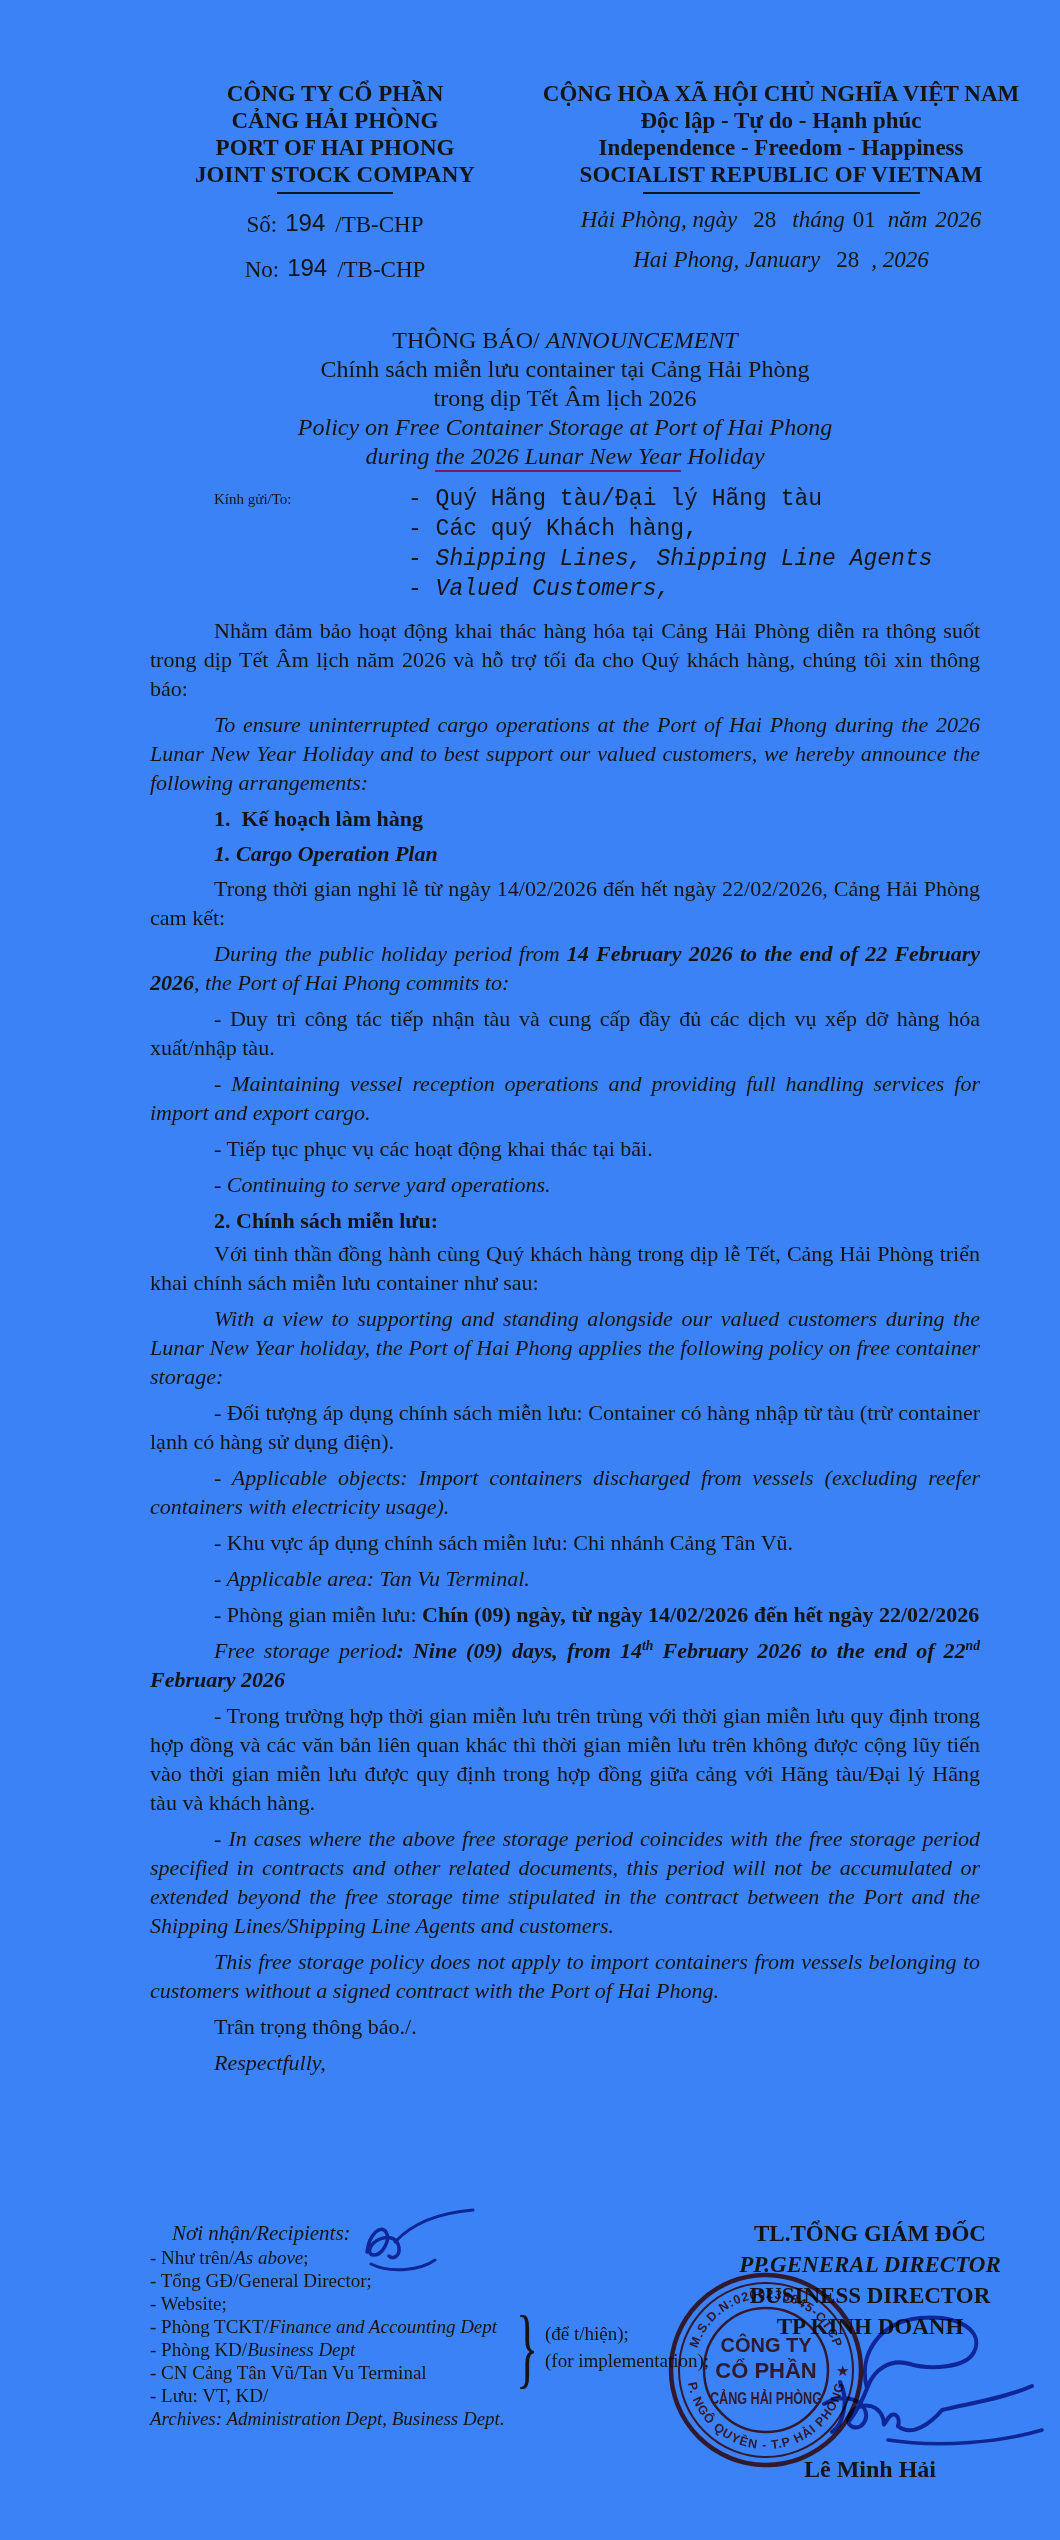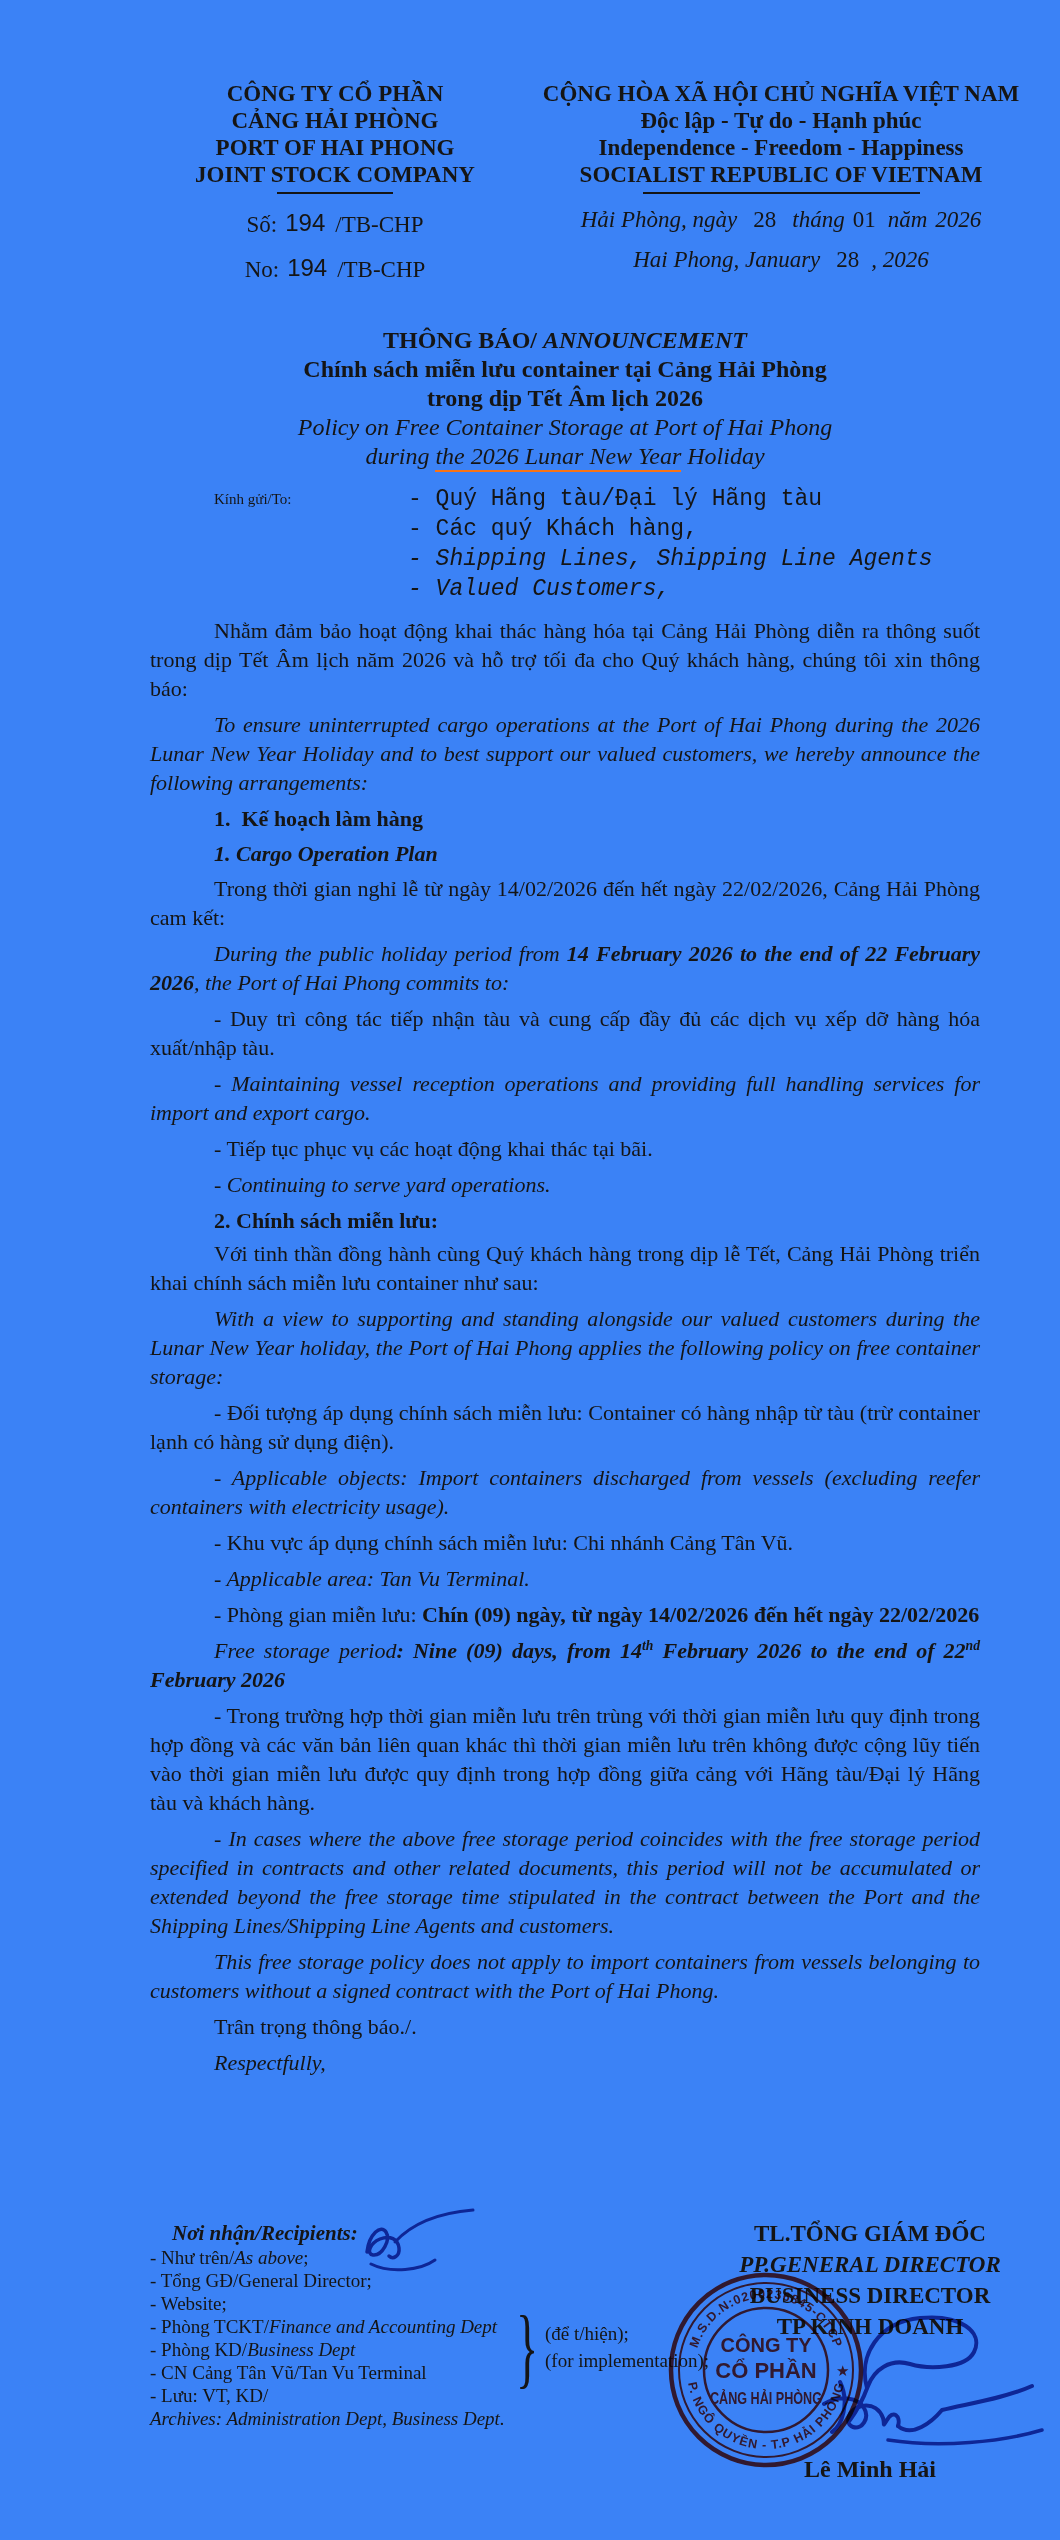--- a/index.html
+++ b/index.html
@@ -16,38 +16,38 @@
   .hdr-rule-left{width:116px;border-bottom:2px solid #151515;margin:4px auto 0;}
   .hdr-rule-right{width:277px;border-bottom:2px solid #151515;margin:4px auto 0;}
   .doc-no{font-size:23px;line-height:28px;margin-top:16px;white-space:nowrap;}
   .doc-no .val{font-family:"Liberation Sans","DejaVu Sans",sans-serif;font-size:24px;position:relative;top:-1px;margin:0 10px 0 8px;}
   .date-line{font-style:italic;font-size:23px;line-height:28px;margin-top:12px;white-space:nowrap;}
   .date-line .fill{font-style:normal;}
   .sp8{display:inline-block;width:8px;} .sp12{display:inline-block;width:12px;} .sp16{display:inline-block;width:16px;}
   
   .title{position:absolute;left:150px;top:326px;width:830px;text-align:center;}
   .title .t-line{font-size:24px;line-height:29px;}
-  .title .t-bold{font-weight:bold;}
+  .title .t-bold{font-weight:normal;}
   .title .t-italic{font-style:italic;}
   
   .salutation{position:absolute;left:214px;top:484px;width:780px;display:flex;}
   .sal-label{font-size:15px;line-height:30px;width:194px;flex:none;}
   .sal-items div{font-size:23px;line-height:30px;font-family:Liberation Mono, monospace;}
   
   .body{position:absolute;left:150px;top:612px;width:830px;font-size:22px;line-height:29px;text-align:justify;}
   .body p{margin:4px 0;text-indent:64px;}
   .p-vn{font-style:normal;}
   .p-en{font-style:italic;margin:7px 0 !important;}
   .p-hvn{font-weight:bold;}
   .p-hen{font-weight:bold;font-style:italic;margin:6px 0 !important;}
-  .seg-b{font-weight:bold;} .seg-i{font-style:italic;} .seg-u{border-bottom:2px solid #f97316;padding-bottom:1px;}
+  .seg-b{font-weight:bold;} .seg-i{font-style:italic;} .seg-u{border-bottom:2px solid #701a75;padding-bottom:1px;}
   .seg-sup{vertical-align:super;font-size:0.62em;line-height:0;}
   
   .recipients{position:absolute;left:150px;top:2220px;width:430px;}
-  .rec-label{font-size:21px;font-weight:bold;font-style:italic;margin-left:22px;line-height:26px;}
+  .rec-label{font-size:21px;font-weight:normal;font-style:italic;margin-left:22px;line-height:26px;}
   .rec-items div{font-size:19px;line-height:23px;white-space:nowrap;}
   .brace{position:absolute;left:516px;top:2308px;font-size:84px;line-height:80px;font-weight:300;color:#151515;transform:scale(0.55,1.05);transform-origin:left center;}
   .brace-notes{position:absolute;left:545px;top:2320px;font-size:19px;line-height:27px;white-space:nowrap;}
   .sig-block{position:absolute;left:640px;top:2218px;width:460px;text-align:center;}
   .sig-block .sg{font-size:23px;font-weight:bold;line-height:31px;white-space:nowrap;}
   .sg-bold{font-style:normal;} .sg-bold-italic{font-style:italic;}
   .signer-name{position:absolute;left:640px;top:2456px;width:460px;text-align:center;font-size:24px;font-weight:bold;}
   
   .stamp{position:absolute;left:666px;top:2270px;width:200px;height:200px;mix-blend-mode:multiply;opacity:.92;}
   .stamp .ring{fill:none;stroke:#cf1f1f;}

